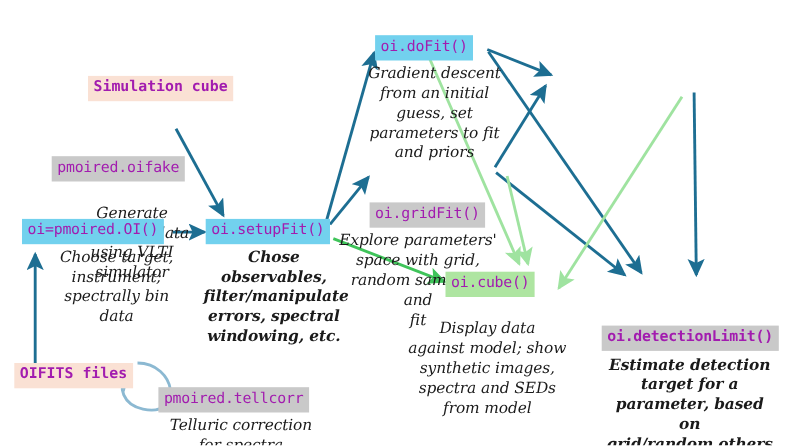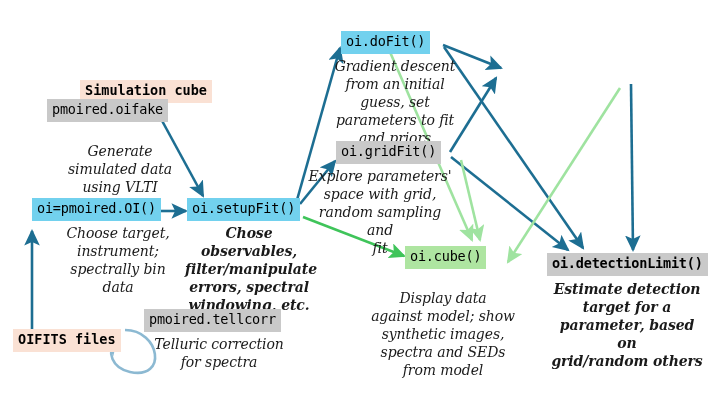--- a/index.html
+++ b/index.html
@@ -26,26 +26,26 @@
   .node {
     position: absolute;
     white-space: nowrap;
   }
   .chip {
     display: inline-block;
     font-family: "DejaVu Sans Mono", monospace;
     font-size: 13.5px;
     line-height: 1.45;
     padding: 1px 5px 2px 5px;
-    color: #000000;
+    color: #a21caf;
     letter-spacing: -0.2px;
   }
   .chip.blue   { background: #72d1ee; }
   .chip.green  { background: #aee5a1; }
-  .chip.grey   { background: #c9c9c9; }
+  .chip.grey   { background: #c9c9c9; margin-top: 43px; }
   .chip.peach  { background: #fae1d4; font-weight: bold; letter-spacing: 0px;}
   .desc {
     font-family: "DejaVu Serif", serif;
     font-style: italic;
     font-size: 14px;
     line-height: 1.30;
     color: #1a1a1a;
     text-align: center;
     white-space: pre-line;
     letter-spacing: -0.1px;
@@ -96,33 +96,33 @@
 
     <line x1="390" y1="52" x2="472" y2="240" stroke="#9fe3a0" stroke-width="2.6" marker-end="url(#ah-pgreen)"></line>
 
     <line x1="461" y1="160" x2="480" y2="240" stroke="#9fe3a0" stroke-width="2.6" marker-end="url(#ah-pgreen)"></line>
 
     <line x1="620" y1="88" x2="508" y2="262" stroke="#9fe3a0" stroke-width="2.6" marker-end="url(#ah-pgreen)"></line>
 
     <path d="M 125 330 C 160 330, 168 380, 130 372 C 112 368, 106 352, 116 340" fill="none" stroke="#8cb9d2" stroke-width="2.6" marker-end="url(#ah-loop)"></path>
   </svg>
 
-  <div class="node" style="left:44px; top:80px;padding-left:36px;">
+  <div class="node" style="left:44px; top:68px;padding-left:36px;">
     <span class="chip peach">Simulation cube</span>
   </div>
 
   <div class="node" style="left:47px; top:99px;">
     <span class="chip grey">pmoired.oifake</span>
     <div class="desc" style="width:146px; margin-top:20px;">Generate
 simulated data
 using VLTI
 simulator</div>
   </div>
 
-  <div class="node" style="left:32px; top:198px;">
+  <div class="node" style="left:20px; top:198px;">
     <span class="chip blue">oi=pmoired.OI()</span>
     <div class="desc" style="width:140px; margin-top:3px; margin-left:16px;">Choose target,
 instrument;
 spectrally bin
 data</div>
   </div>
 
   <div class="node" style="left:187px; top:198px;">
     <span class="chip blue">oi.setupFit()</span>
     <div class="desc" style="width:128px; margin-top:3px; margin-left:-2px;font-weight:bold;">Chose observables,

